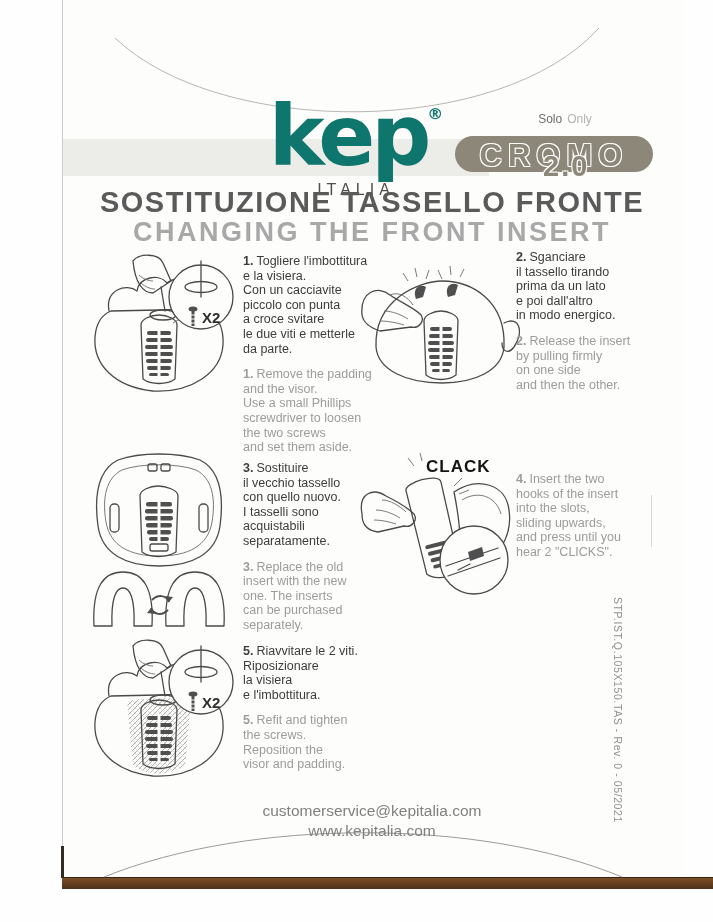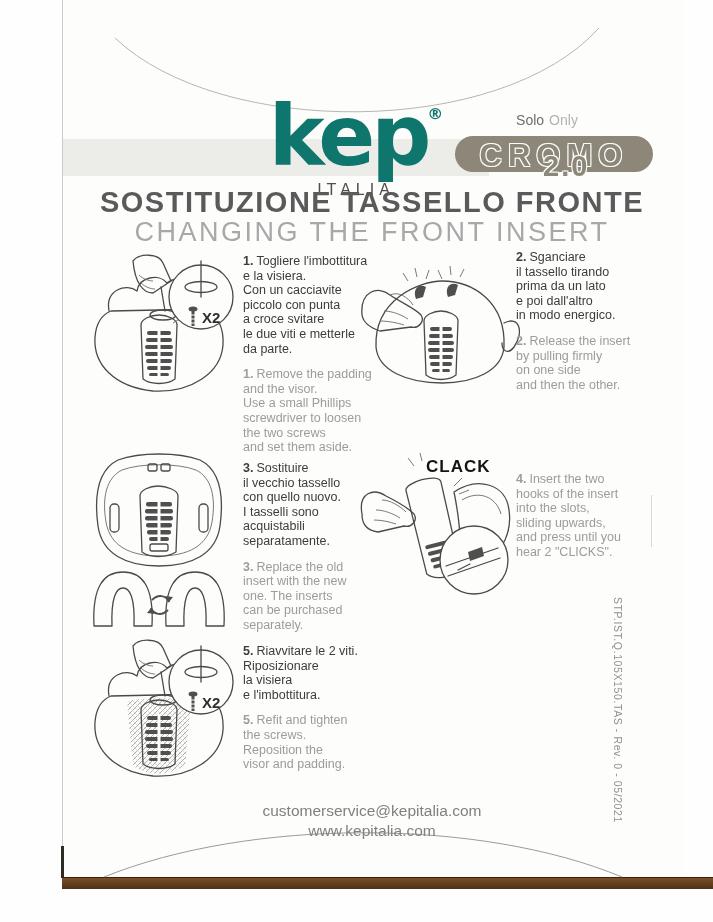--- a/index.html
+++ b/index.html
@@ -14,35 +14,35 @@
   #ghost-band{position:absolute;left:63px;top:139px;width:426px;height:37px;background:#ecece9;
               filter:blur(.4px);}
   #right-faint-line{position:absolute;left:651px;top:495px;width:1px;height:52px;background:#d9d9d6;}
   #arcs{position:absolute;left:0;top:0;pointer-events:none;}
   
   #brand{position:absolute;left:250px;top:72px;width:212px;text-align:center;}
   #logo{font-family:"DejaVu Sans",sans-serif;font-weight:bold;font-size:84px;line-height:84px;
         color:#0f766e;letter-spacing:-4px;}
   #logo sup{font-size:16px;letter-spacing:0;vertical-align:46px;}
   #country{font-size:16px;letter-spacing:5px;color:#4e4e4e;margin-top:3px;}
-  #solo-only{position:absolute;left:482px;top:112px;width:130px;text-align:center;font-size:14px;}
+  #solo-only{position:absolute;left:500px;top:112px;width:130px;text-align:center;font-size:12px;}
   #solo-only .solo{color:#6e6e6e;}
   #solo-only .only{color:#b2b2b2;margin-left:5px;}
   #model-badge{position:absolute;left:455px;top:136px;width:198px;height:36px;border-radius:22px;
                background:#8d8779;}
   #model-name{position:absolute;left:0;top:0;width:100%;text-align:center;line-height:40px;
               font-size:31px;font-weight:600;letter-spacing:6px;color:#8d8779;
               text-shadow:-1px -1px 0 #fbfbfa,1px -1px 0 #fbfbfa,-1px 1px 0 #fbfbfa,1px 1px 0 #fbfbfa;}
   #model-version{position:absolute;left:88px;bottom:-11px;font-size:29px;font-weight:600;
                  letter-spacing:2px;color:#8d8779;
                  text-shadow:-1px -1px 0 #fbfbfa,1px -1px 0 #fbfbfa,-1px 1px 0 #fbfbfa,1px 1px 0 #fbfbfa;}
   
   #title{position:absolute;left:62px;top:188px;width:620px;text-align:center;line-height:1.02;}
   #title .t-it{font-size:29px;font-weight:700;color:#5a5a5a;letter-spacing:1.5px;}
-  #title .t-en{font-size:27px;font-weight:400;color:#a8a8a8;letter-spacing:2.5px;margin-top:1px;}
+  #title .t-en{font-size:27px;font-weight:700;color:#a8a8a8;letter-spacing:2.5px;margin-top:1px;}
   
   .step-text{position:absolute;font-size:12.5px;line-height:14.6px;color:#3c3c3c;}
   .step-text p{margin:0;}
   .step-text .en{color:#9c9c9c;margin-top:11px;}
   .step-text b{font-weight:700;margin-right:3px;}
   .step-text span{white-space:pre-line;}
   .illus{position:absolute;}
   .illus svg{display:block;}
   .line{stroke:#4a4a4a;stroke-width:1.3;fill:none;stroke-linecap:round;stroke-linejoin:round;}
   .thin{stroke:#6a6a6a;stroke-width:.9;fill:none;}

